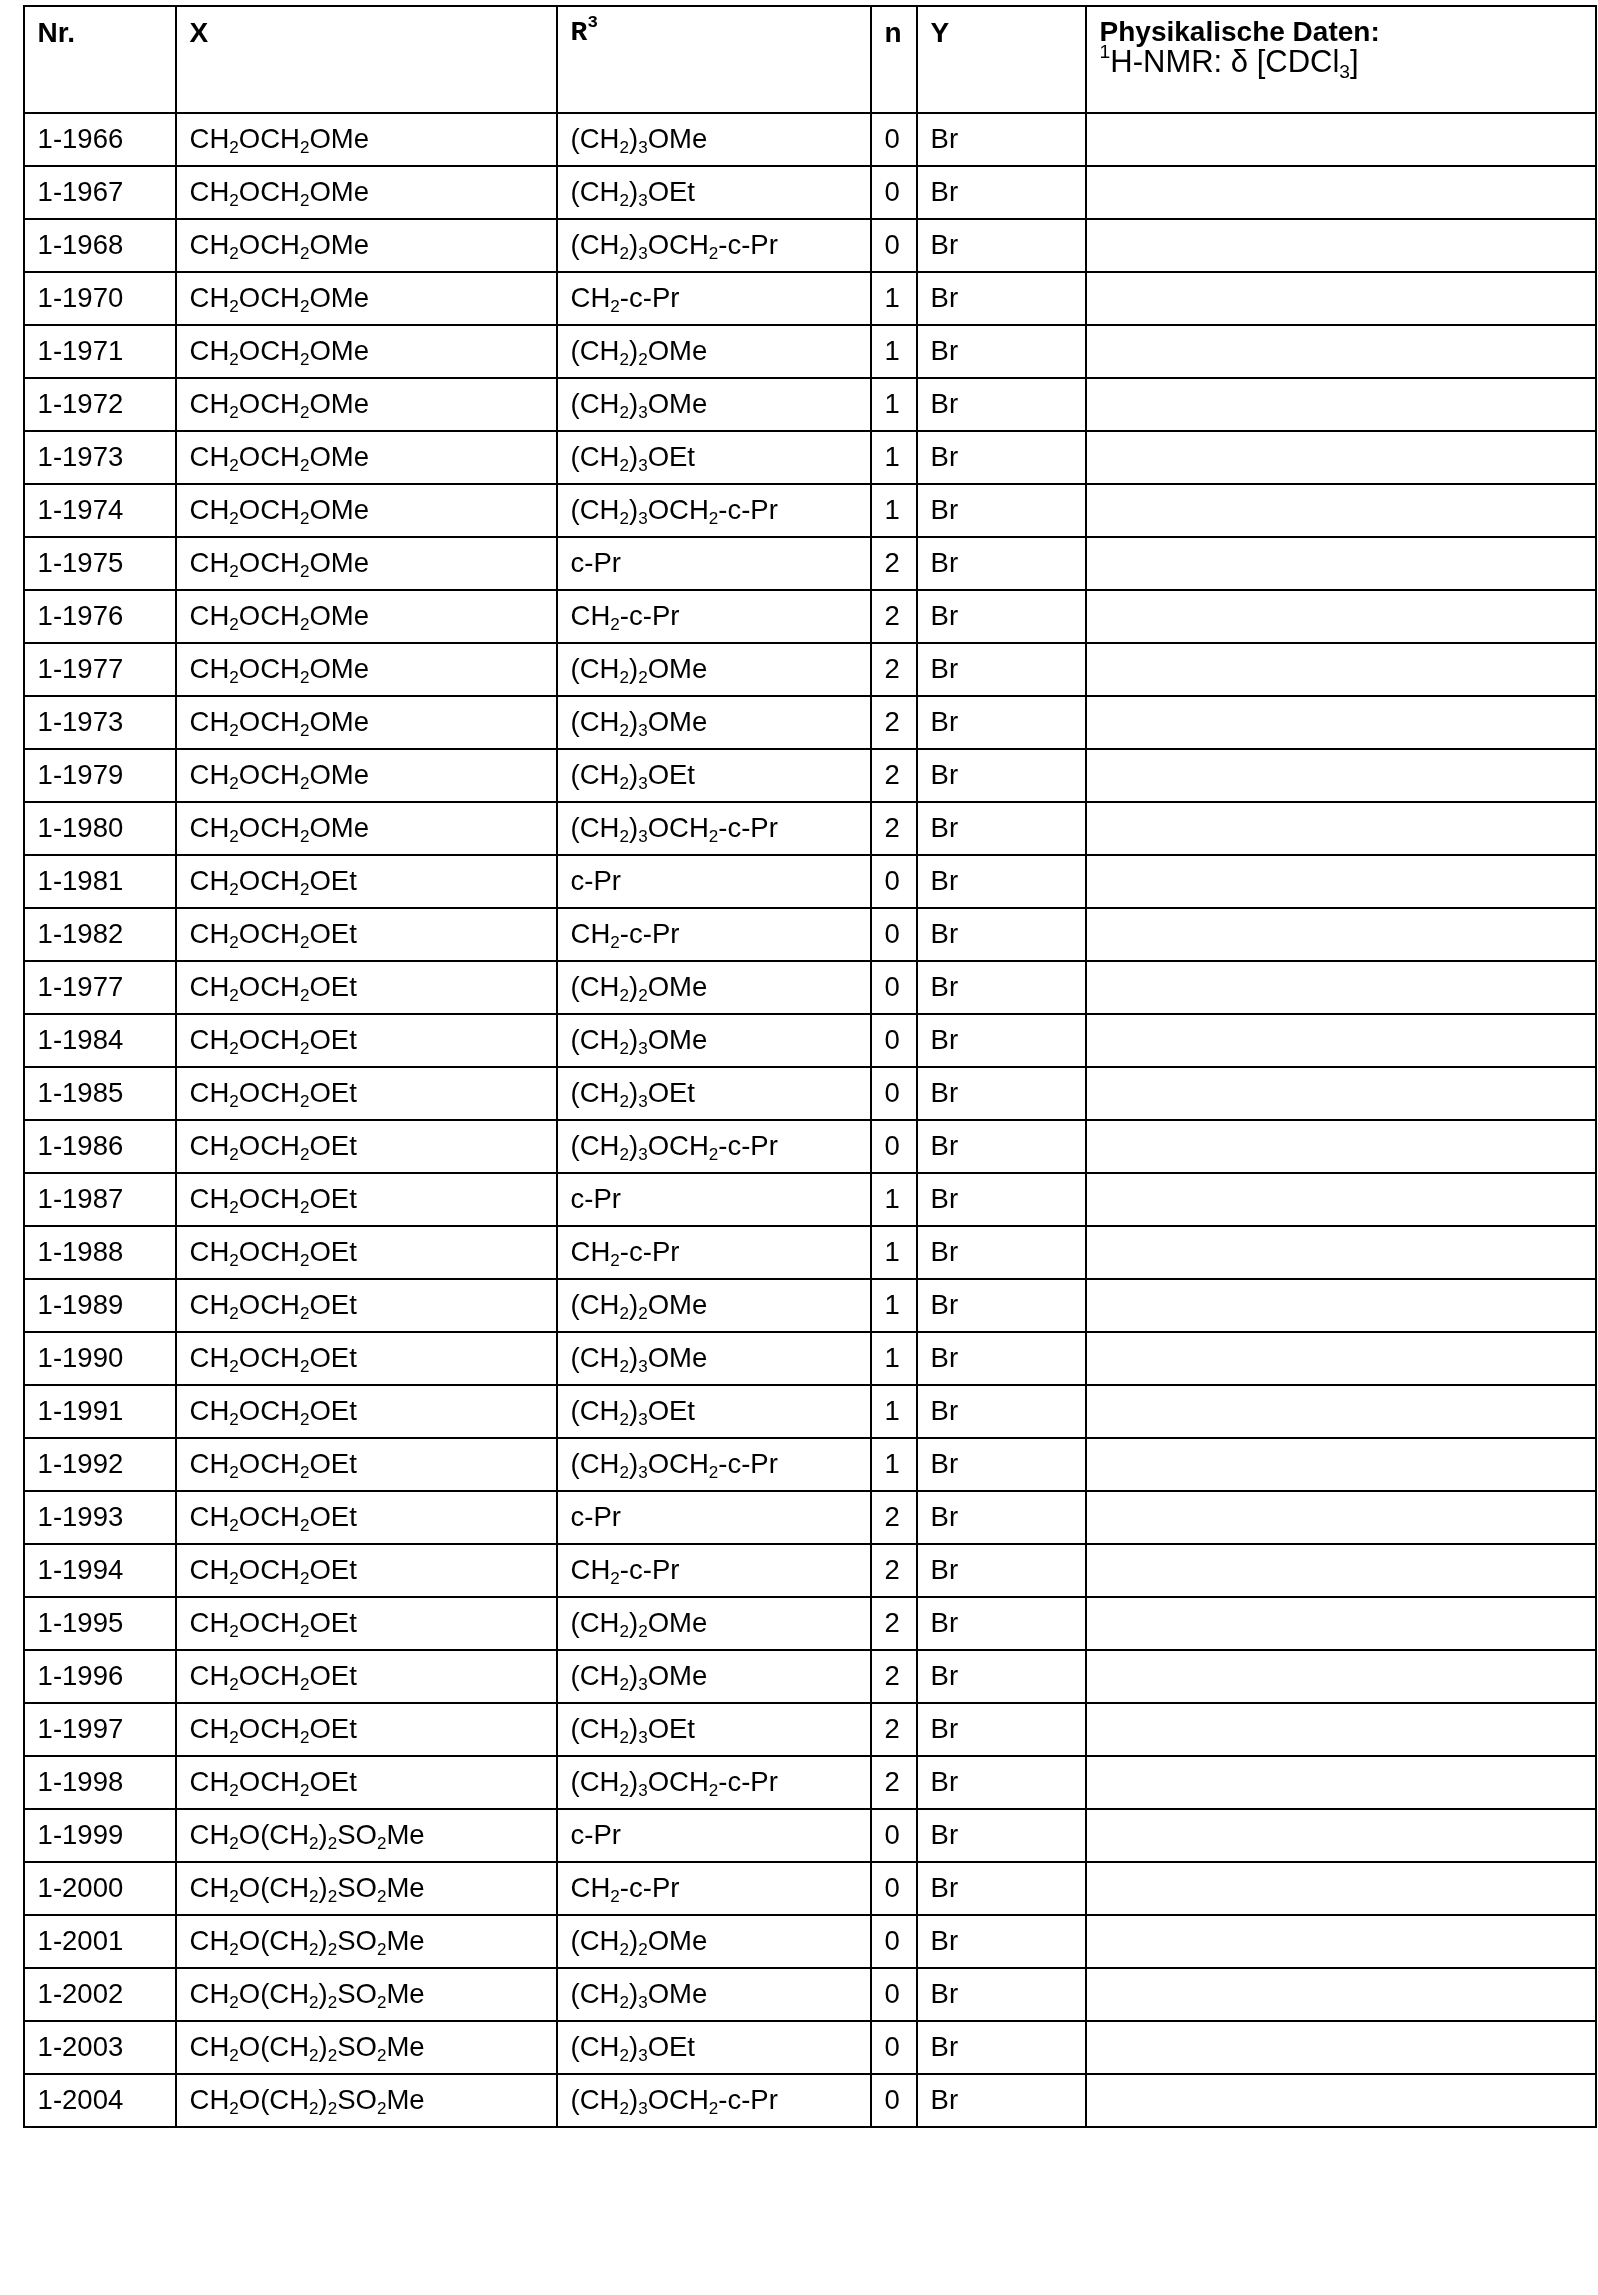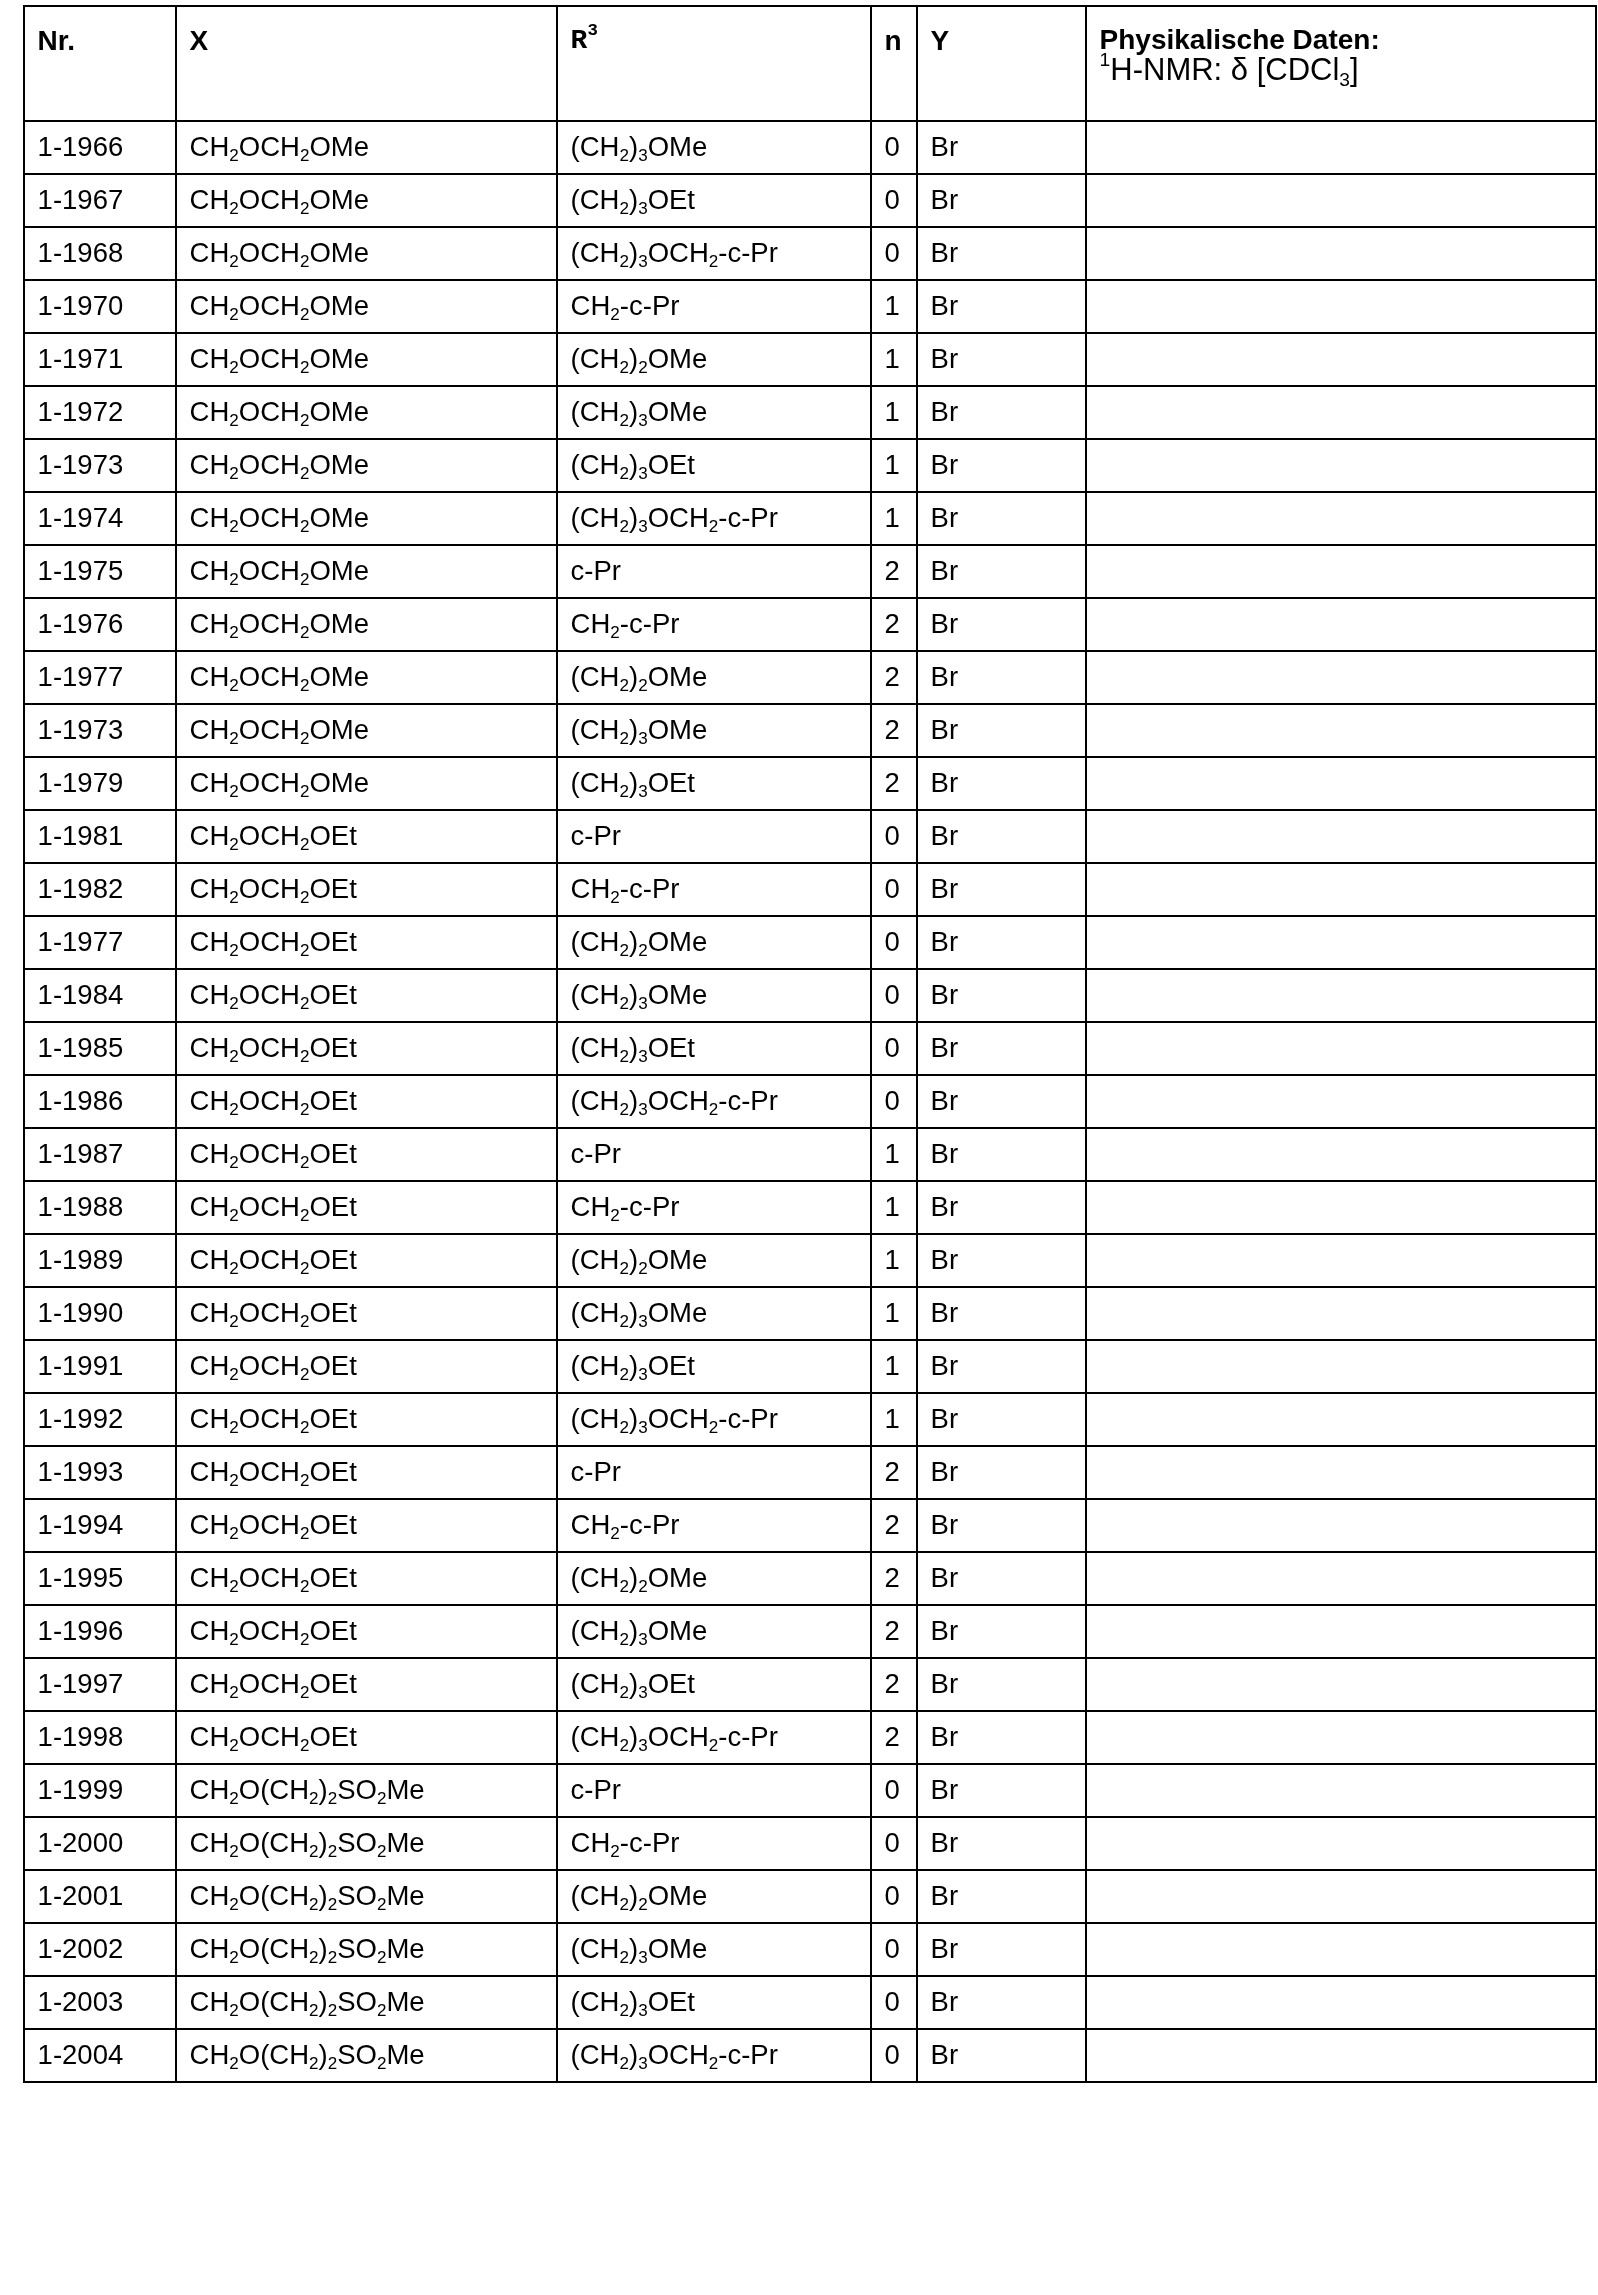--- a/index.html
+++ b/index.html
@@ -7,21 +7,21 @@
          font-family: "Liberation Sans", "DejaVu Sans", sans-serif; color: #000; }
   table.data-table {
     position: absolute; left: 22.6px; top: 4.8px;
     width: 1574px; border-collapse: collapse; table-layout: fixed;
   }
   table.data-table td, table.data-table th {
     border: 2.4px solid #000; padding: 0 0 0 13px;
     font-size: 27.5px; font-weight: normal; text-align: left;
     white-space: nowrap; overflow: hidden;
   }
-  table.data-table th { height: 95px; vertical-align: top; padding-top: 18px; font-weight: bold; font-size: 28px; }
+  table.data-table th { height: 95px; vertical-align: top; padding-top: 10px; font-weight: bold; font-size: 28px; }
   table.data-table tbody td { height: 51px; vertical-align: middle; }
   th.col-nr { width: 137px; padding-top: 9.7px; }
   th.col-x { width: 366px; padding-top: 24px; }
   th.col-r3 { width: 299px; padding-top: 18px; font-family: Liberation Mono, monospace; }
   th.col-n { width: 31px; padding-left: 3.2px; padding-right: 3.2px; text-align: right; padding-top: 24px; }
   th.col-y { width: 154px; padding-top: 24px; }
   th.col-phys { padding-top: 36px; line-height: 1.05; }
   td.cell-n { text-align: right; padding: 0 4.8px 0 0; }
   .phys-sub { display: block; font-weight: normal; font-size: 31px; }
   sub { font-size: 0.62em; vertical-align: -0.3em; line-height: 0; }
@@ -143,20 +143,28 @@
       </tr>
       <tr>
         <td class="cell-nr">1-1979</td>
         <td class="cell-x">CH<sub>2</sub>OCH<sub>2</sub>OMe</td>
         <td class="cell-r3">(CH<sub>2</sub>)<sub>3</sub>OEt</td>
         <td class="cell-n">2</td>
         <td class="cell-y">Br</td>
         <td class="cell-phys"></td>
       </tr>
       <tr>
+        <td class="cell-nr">1-1980</td>
+        <td class="cell-x">CH<sub>2</sub>OCH<sub>2</sub>OMe</td>
+        <td class="cell-r3">(CH<sub>2</sub>)<sub>3</sub>OCH<sub>2</sub>-c-Pr</td>
+        <td class="cell-n">2</td>
+        <td class="cell-y">Br</td>
+        <td class="cell-phys"></td>
+      </tr>
+      <tr>
         <td class="cell-nr">1-1981</td>
         <td class="cell-x">CH<sub>2</sub>OCH<sub>2</sub>OEt</td>
         <td class="cell-r3">c-Pr</td>
         <td class="cell-n">0</td>
         <td class="cell-y">Br</td>
         <td class="cell-phys"></td>
       </tr>
       <tr>
         <td class="cell-nr">1-1982</td>
         <td class="cell-x">CH<sub>2</sub>OCH<sub>2</sub>OEt</td>

